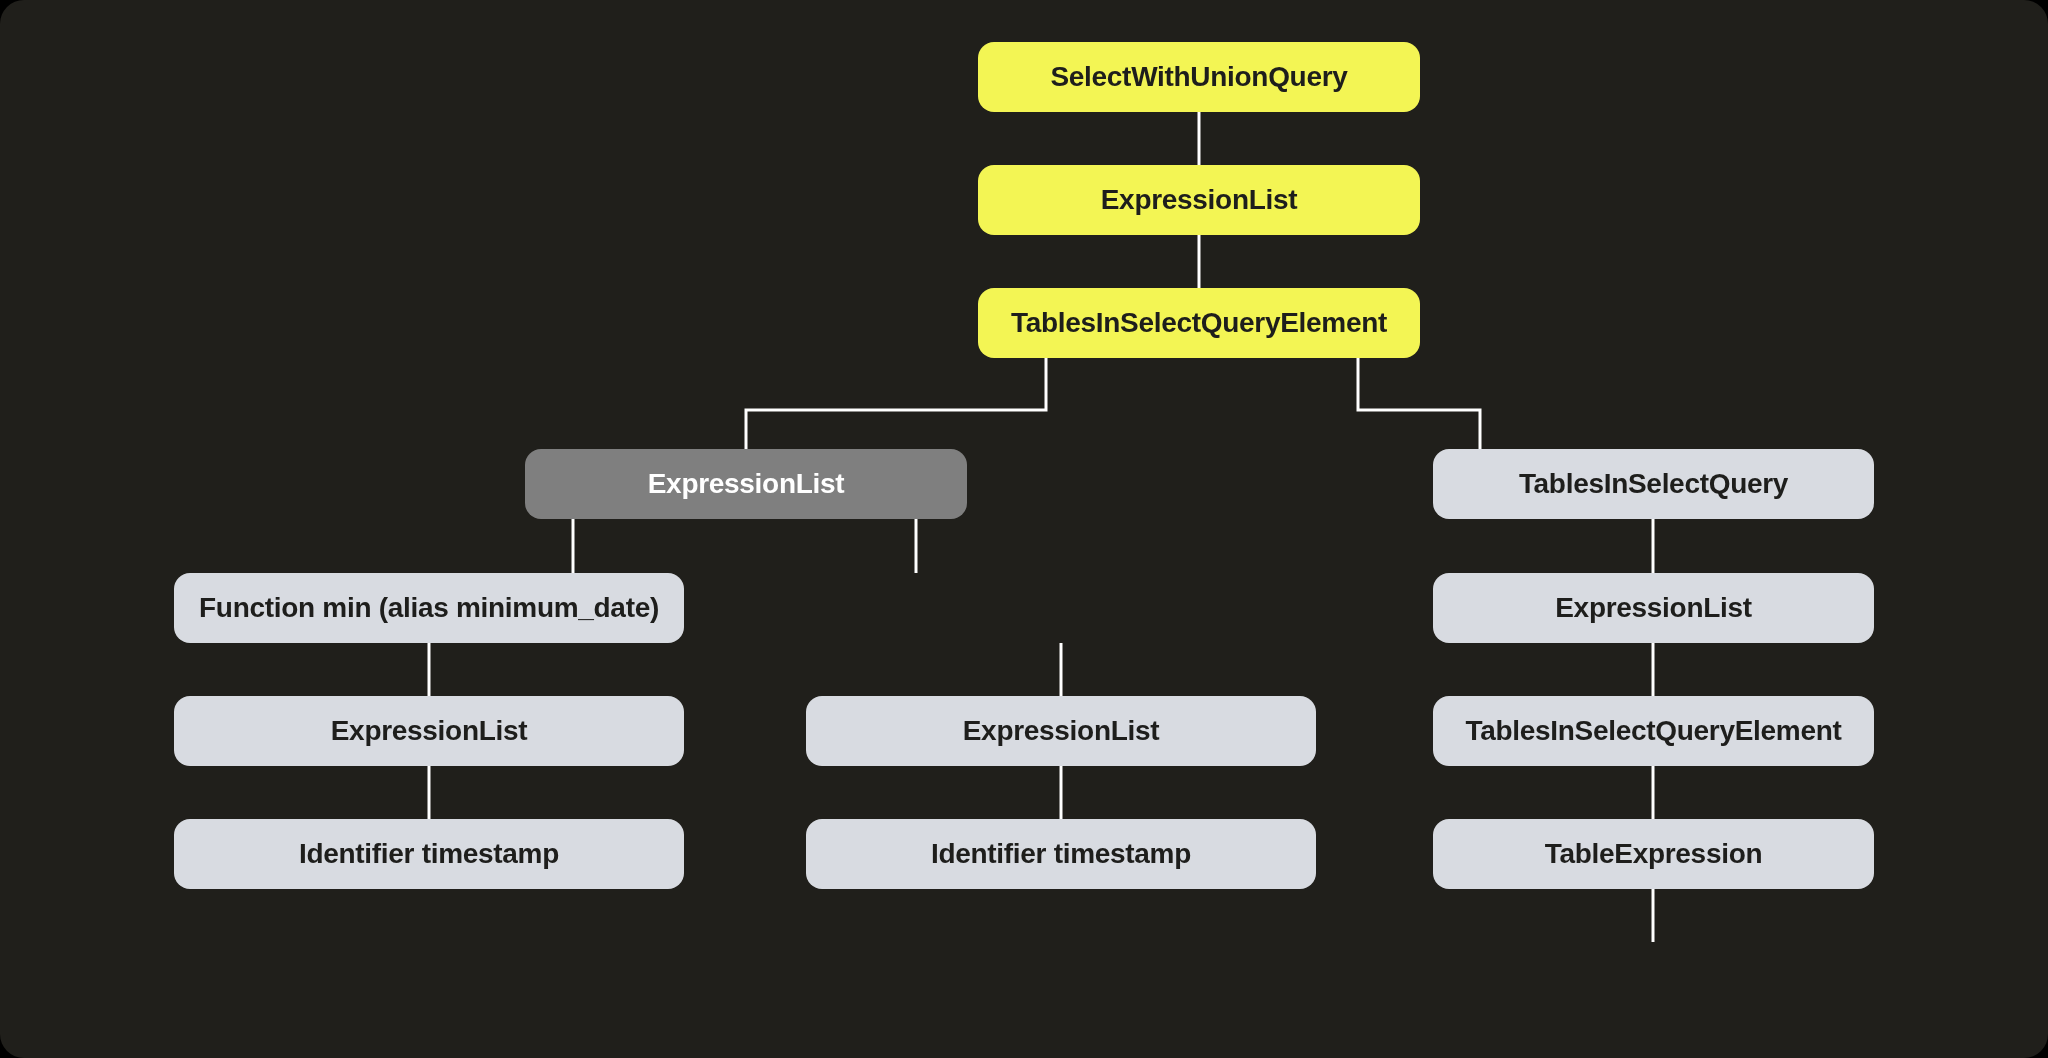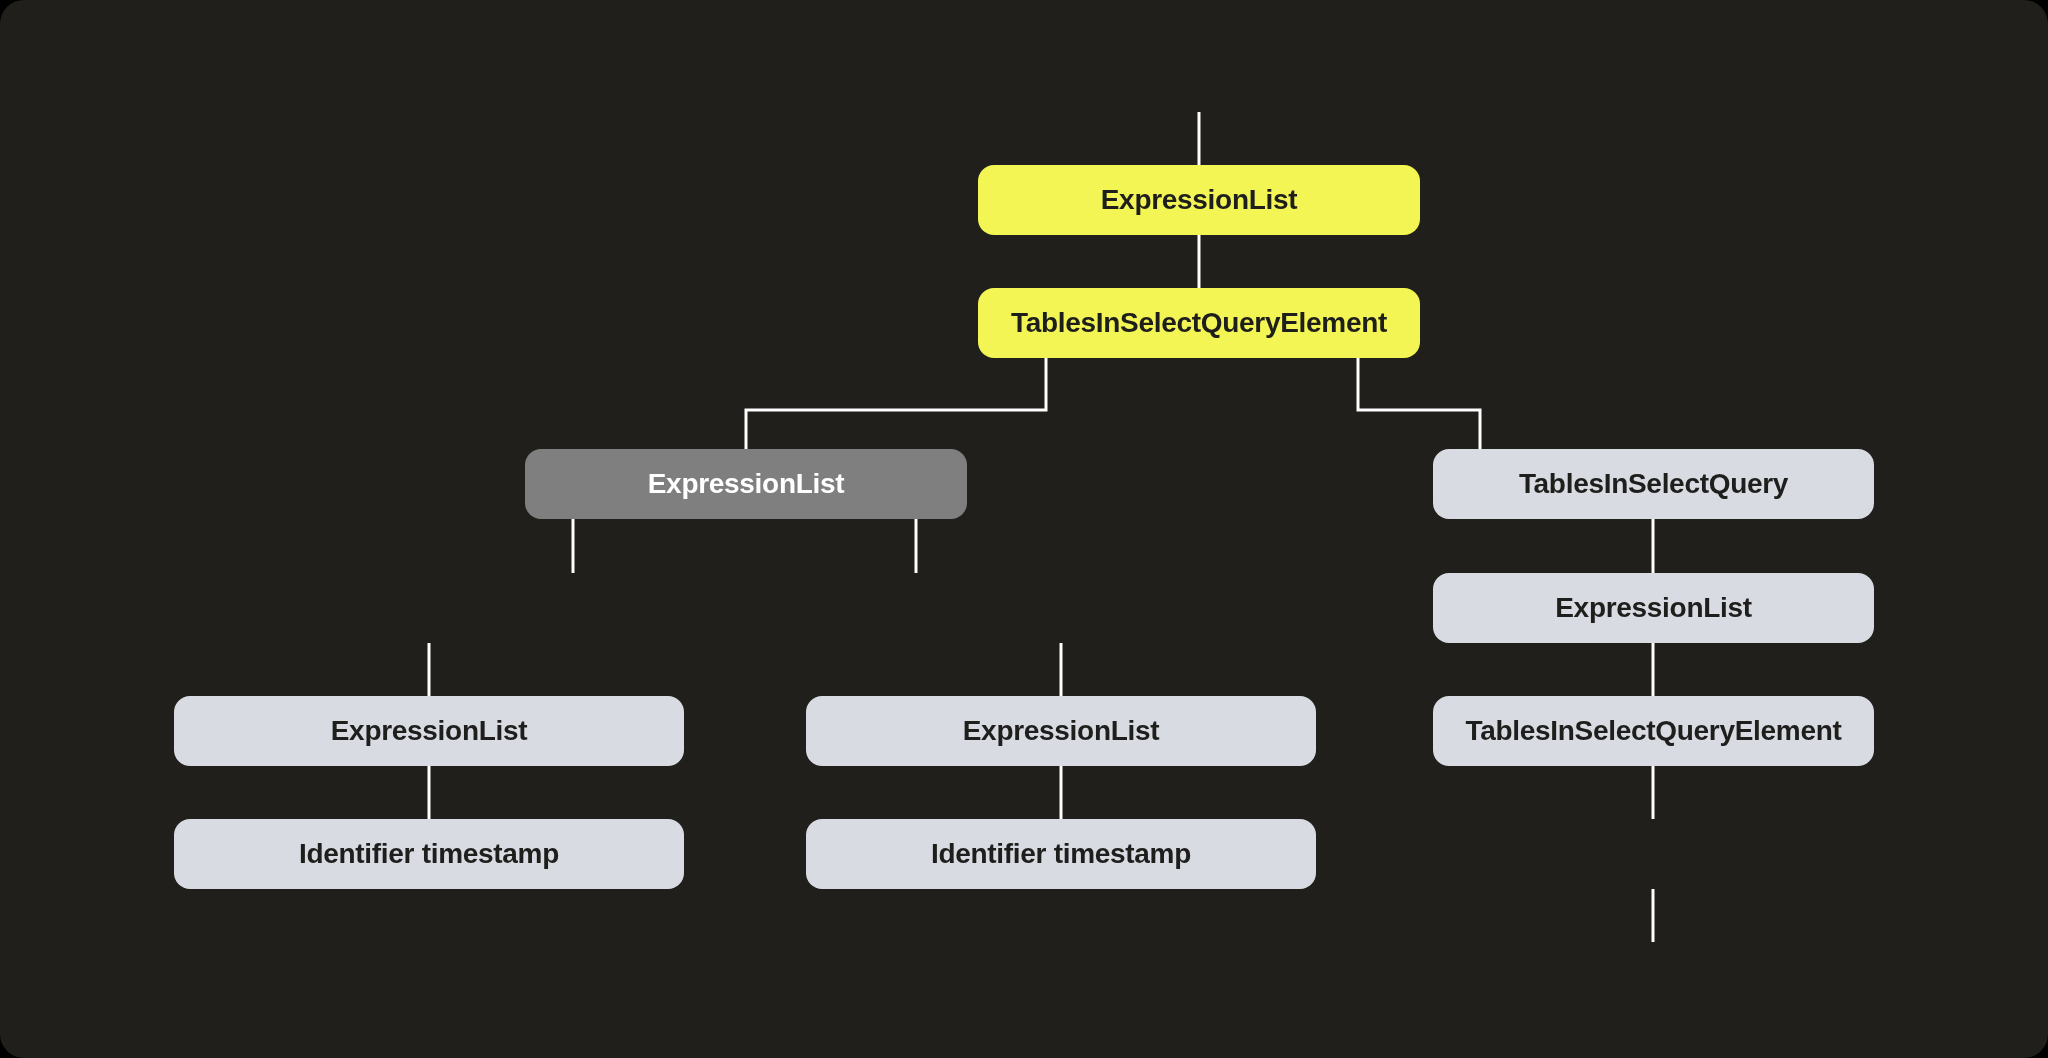--- a/index.html
+++ b/index.html
@@ -71,37 +71,43 @@
     <path class="edge" d="M429 643 L429 696"></path>
     <path class="edge" d="M429 766 L429 819"></path>
     <path class="edge" d="M1061 643 L1061 696"></path>
     <path class="edge" d="M1061 766 L1061 819"></path>
     <path class="edge" d="M1653 519 L1653 573"></path>
     <path class="edge" d="M1653 643 L1653 696"></path>
     <path class="edge" d="M1653 766 L1653 819"></path>
     <path class="edge" d="M1653 889 L1653 942"></path>
   </svg>
 
+  <div class="node v-highlight" style="left:978px; top:42px; width:442px">
+    <span>SelectWithUnionQuery</span>
+  </div>
 
   <div class="node v-highlight" style="left:978px; top:165px; width:442px">
     <span>ExpressionList</span>
   </div>
 
   <div class="node v-highlight" style="left:978px; top:288px; width:442px">
     <span>TablesInSelectQueryElement</span>
   </div>
 
   <div class="node v-selected" style="left:525px; top:449px; width:442px">
     <span>ExpressionList</span>
   </div>
 
   <div class="node v-default" style="left:1433px; top:449px; width:441px">
     <span>TablesInSelectQuery</span>
   </div>
 
+  <div class="node v-default" style="left:174px; top:573px; width:510px">
+    <span>Function min (alias minimum_date)</span>
+  </div>
 
 
   <div class="node v-default" style="left:1433px; top:573px; width:441px">
     <span>ExpressionList</span>
   </div>
 
   <div class="node v-default" style="left:174px; top:696px; width:510px">
     <span>ExpressionList</span>
   </div>
 
@@ -114,15 +120,18 @@
   </div>
 
   <div class="node v-default" style="left:174px; top:819px; width:510px">
     <span>Identifier timestamp</span>
   </div>
 
   <div class="node v-default" style="left:806px; top:819px; width:510px">
     <span>Identifier timestamp</span>
   </div>
 
+  <div class="node v-default" style="left:1433px; top:819px; width:441px">
+    <span>TableExpression</span>
+  </div>
 
 
 </div>
 
 </body></html>

